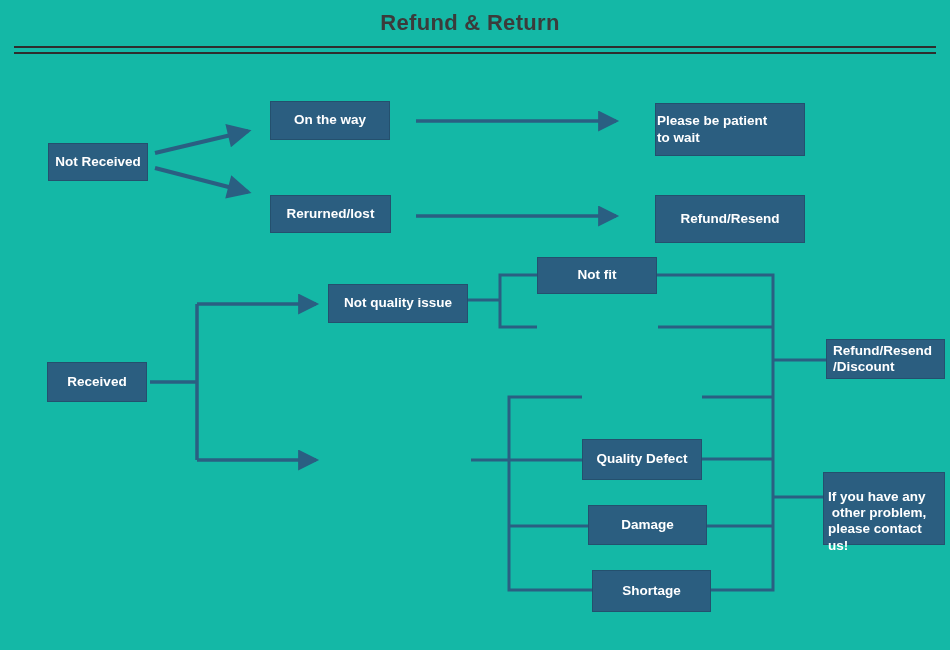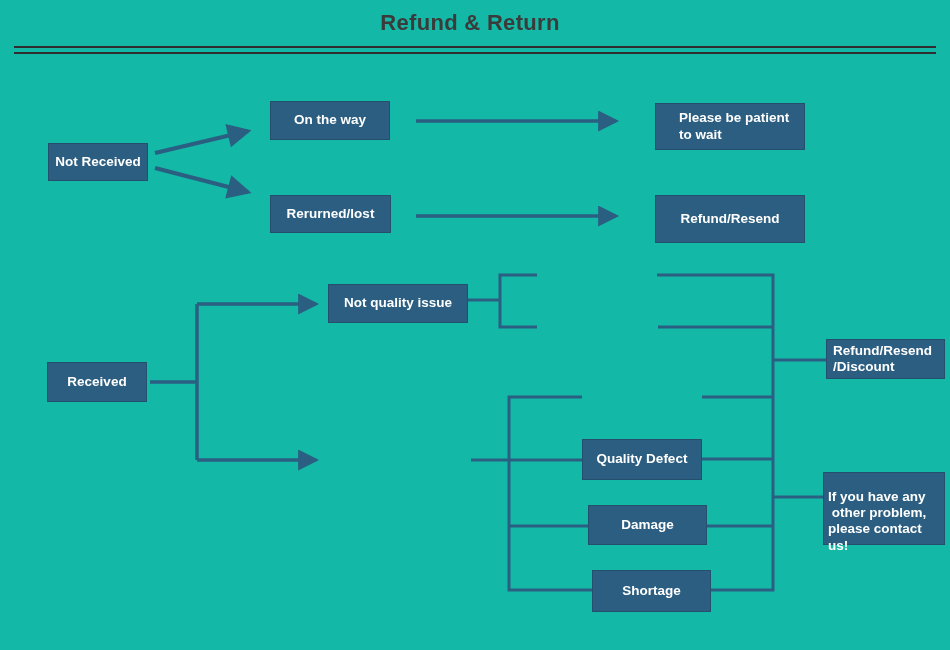--- a/index.html
+++ b/index.html
@@ -68,21 +68,21 @@
     justify-content: flex-start;
     text-align: left;
   }
   .node.align-top {
     align-items: flex-start;
   }
 
   .n-not-received     { left: 48px;  top: 143px; width: 100px; height: 38px; }
   .n-on-the-way       { left: 270px; top: 101px; width: 120px; height: 39px; }
   .n-returned-lost    { left: 270px; top: 195px; width: 121px; height: 38px; text-align: right; }
-  .n-please-wait      { left: 655px; top: 103px; width: 150px; height: 47px; padding-left: 23px; }
+  .n-please-wait      { left: 655px; top: 103px; width: 150px; height: 53px; padding-left: 1px; }
   .n-refund-resend    { left: 655px; top: 195px; width: 150px; height: 48px; }
   .n-received         { left: 47px;  top: 362px; width: 100px; height: 40px; }
   .n-not-quality      { left: 328px; top: 284px; width: 140px; height: 39px; }
   .n-not-fit          { left: 537px; top: 257px; width: 120px; height: 37px; }
   .n-wrong-delivery   { left: 537px; top: 308px; width: 121px; height: 39px; }
   .n-quality-issue    { left: 331px; top: 440px; width: 140px; height: 40px; }
   .n-color-difference { left: 582px; top: 378px; width: 120px; height: 39px; }
   .n-quality-defect   { left: 582px; top: 439px; width: 120px; height: 41px; }
   .n-damage           { left: 588px; top: 505px; width: 119px; height: 40px; }
   .n-shortage         { left: 592px; top: 570px; width: 119px; height: 42px; }
@@ -135,20 +135,23 @@
   </div>
   <div class="node n-refund-resend">
     <span>Refund/Resend</span>
   </div>
   <div class="node n-received">
     <span>Received</span>
   </div>
   <div class="node n-not-quality">
     <span>Not quality issue</span>
   </div>
+  <div class="node n-not-fit">
+    <span>Not fit</span>
+  </div>
   <div class="node n-quality-defect">
     <span>Quality Defect</span>
   </div>
   <div class="node n-damage">
     <span>Damage</span>
   </div>
   <div class="node n-shortage">
     <span>Shortage</span>
   </div>
   <div class="node n-refund-discount align-left align-top">

